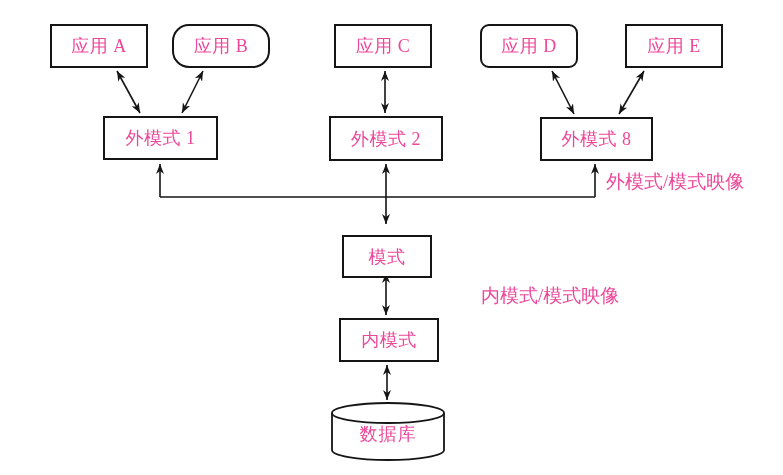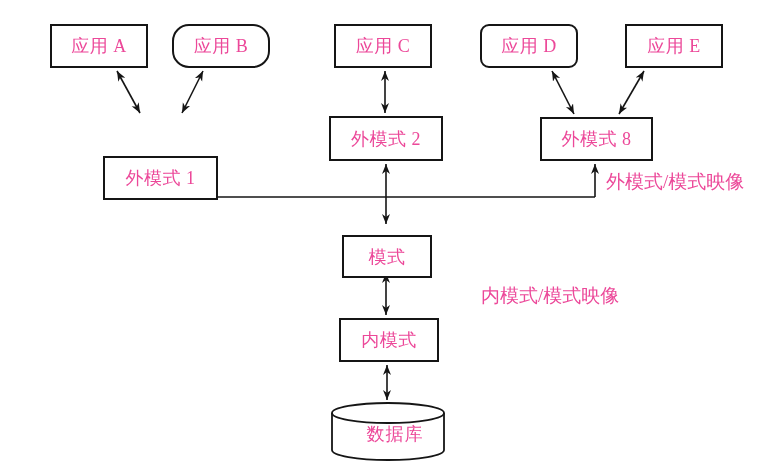--- a/index.html
+++ b/index.html
@@ -36,21 +36,20 @@
   }
   .cyl-label {
     position: absolute;
     left: 332px; top: 421px;
     width: 112px; height: 26px;
     display: flex;
     align-items: center;
     justify-content: center;
     font-size: 18px;
     letter-spacing: 1px;
-    padding-left: 7px;
   }
 </style>
 </head>
 <body>
 
 <div class="stage">
 
   <svg class="edges-layer" width="783" height="475" viewBox="0 0 783 475">
     <defs>
       <marker id="ah" markerUnits="userSpaceOnUse" markerWidth="12" markerHeight="10" refX="10" refY="4" orient="auto-start-reverse">
@@ -77,21 +76,21 @@
     <path d="M332,413 L332,450 A56,10 0 0 0 444,450 L444,413" fill="#ffffff" stroke="#151515" stroke-width="1.8"></path>
     <ellipse cx="388" cy="413" rx="56" ry="10" fill="#ffffff" stroke="#151515" stroke-width="1.8"></ellipse>
   </svg>
 
   <div class="box" style="left:50px; top:24px; width:98px; height:44px;">应用 A</div>
   <div class="box" style="left:172px; top:24px; width:98px; height:44px;border-radius:17px;">应用 B</div>
   <div class="box" style="left:334px; top:24px; width:98px; height:44px;">应用 C</div>
   <div class="box" style="left:480px; top:24px; width:98px; height:44px;border-radius:9px;">应用 D</div>
   <div class="box" style="left:625px; top:24px; width:98px; height:44px;">应用 E</div>
 
-  <div class="box" style="left:103px; top:116px; width:115px; height:44px;margin-top:40px;">外模式 1</div>
+  <div class="box" style="left:103px; top:116px; width:115px; height:44px;">外模式 1</div>
   <div class="box" style="left:329px; top:116px; width:114px; height:45px;">外模式 2</div>
   <div class="box" style="left:540px; top:117px; width:113px; height:44px;">外模式 8</div>
 
   <div class="box" style="left:342px; top:227px; width:90px; height:43px;margin-top:8px;">模式</div>
 
   <div class="box" style="left:339px; top:318px; width:100px; height:44px;">内模式</div>
 
   <div class="cyl-label">数据库</div>
 
   <div class="annotation" style="left:606px; top:169px;">外模式/模式映像</div>

